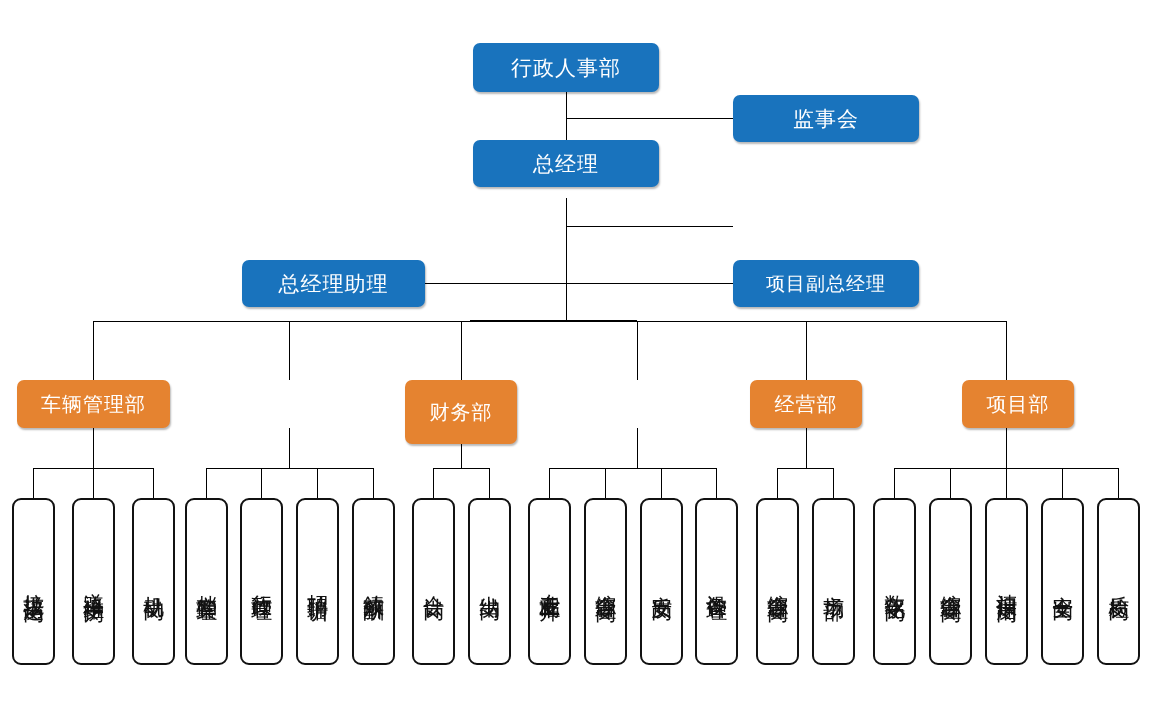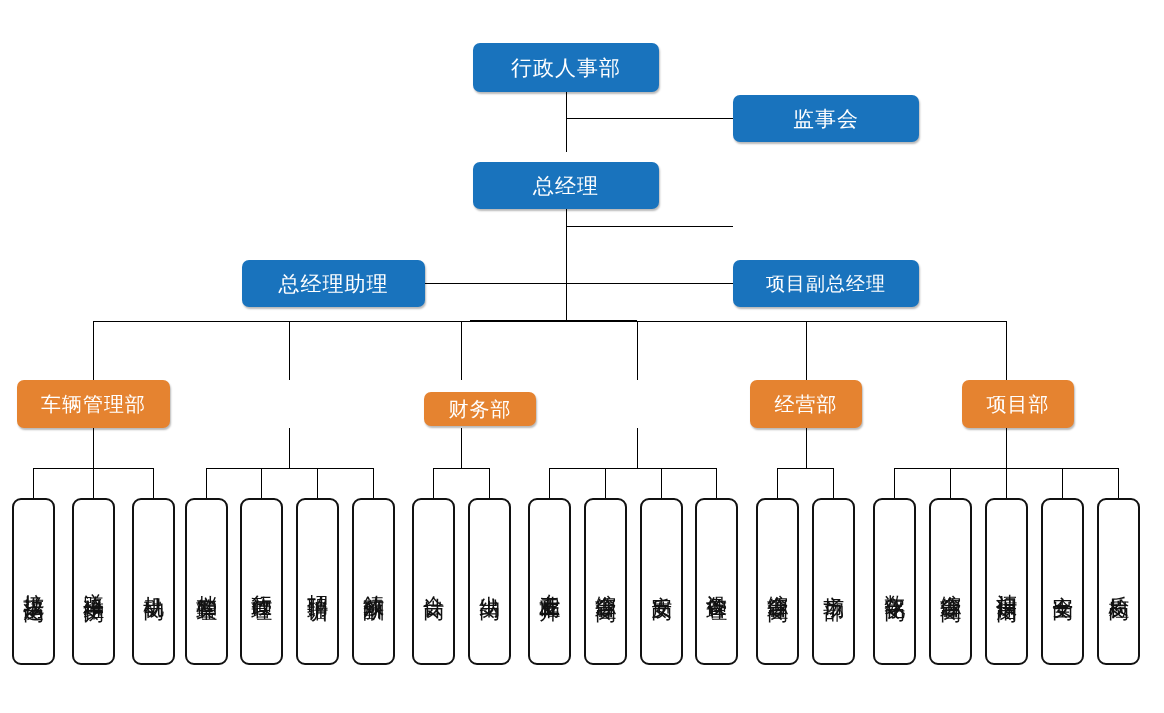--- a/index.html
+++ b/index.html
@@ -136,37 +136,37 @@
   <div class="ln v" style="left:1118px;top:468px;height:30px;"></div>
 
   <div class="node blue" style="left:473px;top:43px;width:186px;height:49px;">
     <span>行政人事部</span>
   </div>
 
   <div class="node blue" style="left:733px;top:95px;width:186px;height:47px;">
     <span>监事会</span>
   </div>
 
-  <div class="node blue" style="left:473px;top:162px;width:186px;height:47px;">
+  <div class="node blue" style="left:473px;top:140px;width:186px;height:47px;">
     <span>总经理</span>
   </div>
 
 
   <div class="node blue small" style="left:733px;top:260px;width:186px;height:47px;">
     <span>项目副总经理</span>
   </div>
 
   <div class="node blue" style="left:242px;top:260px;width:183px;height:47px;">
     <span>总经理助理</span>
   </div>
 
   <div class="node orange" style="left:17px;top:380px;width:153px;height:48px;">
     <span>车辆管理部</span>
   </div>
-  <div class="node orange" style="left:424px;top:380px;width:112px;height:34px;margin-top:12px;">
+  <div class="node orange" style="left:405px;top:380px;width:112px;height:64px;">
     <span>财务部</span>
   </div>
   <div class="node orange" style="left:750px;top:380px;width:112px;height:48px;">
     <span>经营部</span>
   </div>
   <div class="node orange" style="left:962px;top:380px;width:112px;height:48px;">
     <span>项目部</span>
   </div>
 
   <div class="leaf" style="left:12px;top:498px;width:43px;height:167px;">

